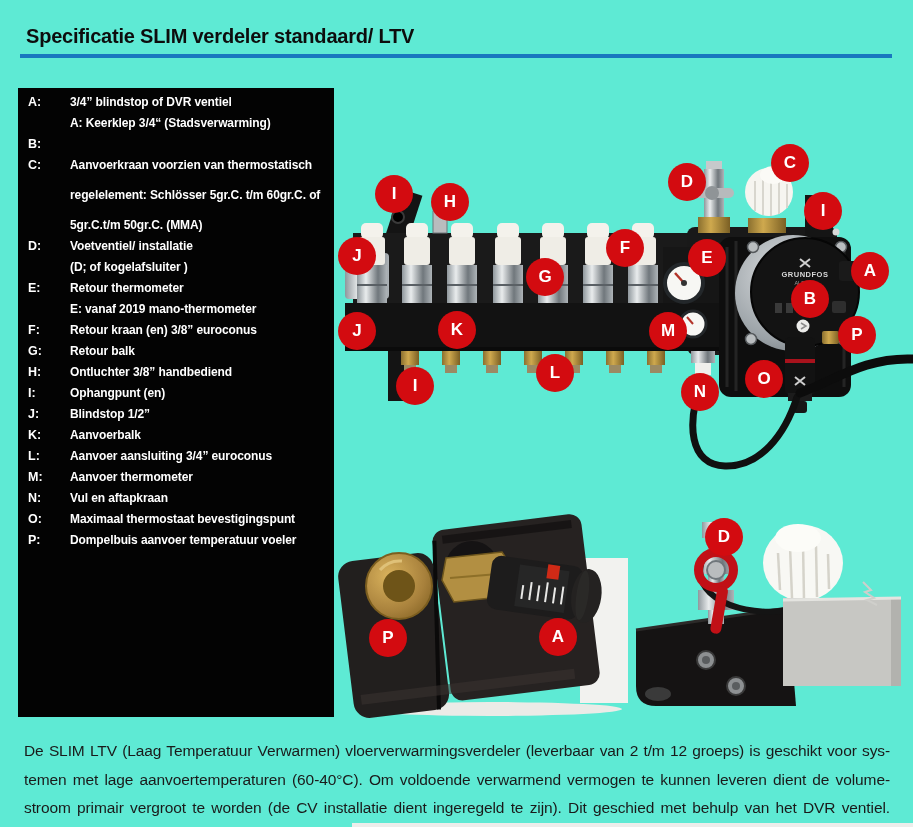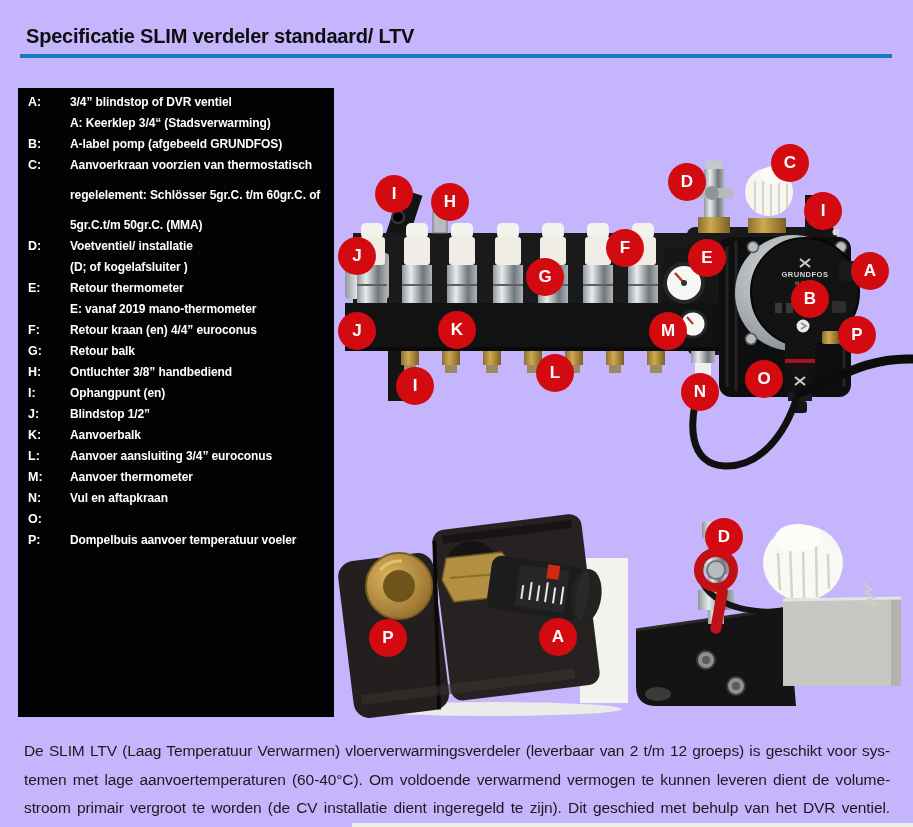--- a/index.html
+++ b/index.html
@@ -1,16 +1,16 @@
 <!DOCTYPE html>
 <html><head>
 <meta charset="utf-8">
 <style>
   html,body{margin:0;padding:0;background:#ffffff;}
-  .page{position:relative;width:913px;height:827px;background:#c4b5fd;overflow:hidden;
+  .page{position:relative;width:913px;height:827px;background:#5eead4;overflow:hidden;
         font-family:"Liberation Sans",sans-serif;}
 
   
   .title{position:absolute;left:26px;top:25px;font-size:20px;font-weight:bold;color:#0d0d0d;
          letter-spacing:-0.2px;white-space:nowrap;}
   .title-rule{position:absolute;left:20px;top:54px;width:872px;height:4px;background:#1878bf;}
 
   
   .legend{position:absolute;left:18px;top:88px;width:316px;height:629px;background:#030303;
           box-sizing:border-box;padding:4px 0 0 10px;}
@@ -50,21 +50,20 @@
     <div class="row">
         <span class="letter">A:</span>
         <span class="txt">3/4”  blindstop of DVR ventiel</span>
       </div>
     <div class="row">
         <span class="letter"></span>
         <span class="txt">A: Keerklep 3/4“ (Stadsverwarming)</span>
       </div>
     <div class="row">
         <span class="letter">B:</span>
-        <span class="txt">A-label pomp (afgebeeld GRUNDFOS)</span>
       </div>
     <div class="row">
         <span class="letter">C:</span>
         <span class="txt">Aanvoerkraan voorzien van thermostatisch</span>
       </div>
     <div class="row tight">
         <span class="letter"></span>
         <span class="txt">regelelement: Schlösser  5gr.C. t/m 60gr.C. of</span>
       </div>
     <div class="row tight">
@@ -82,21 +81,21 @@
     <div class="row">
         <span class="letter">E:</span>
         <span class="txt">Retour thermometer</span>
       </div>
     <div class="row">
         <span class="letter"></span>
         <span class="txt">E: vanaf 2019 mano-thermometer</span>
       </div>
     <div class="row">
         <span class="letter">F:</span>
-        <span class="txt">Retour kraan (en) 4/4” euroconus</span>
+        <span class="txt">Retour kraan (en) 3/8” euroconus</span>
       </div>
     <div class="row">
         <span class="letter">G:</span>
         <span class="txt">Retour balk</span>
       </div>
     <div class="row">
         <span class="letter">H:</span>
         <span class="txt">Ontluchter 3/8” handbediend</span>
       </div>
     <div class="row">
@@ -118,20 +117,21 @@
     <div class="row">
         <span class="letter">M:</span>
         <span class="txt">Aanvoer thermometer</span>
       </div>
     <div class="row">
         <span class="letter">N:</span>
         <span class="txt">Vul en aftapkraan</span>
       </div>
     <div class="row">
         <span class="letter">O:</span>
+        <span class="txt">Maximaal thermostaat bevestigingspunt</span>
       </div>
     <div class="row">
         <span class="letter">P:</span>
         <span class="txt">Dompelbuis aanvoer temperatuur voeler</span>
       </div>
   </div>
 
   <div class="photo photo-main">
     <svg width="568" height="365" viewBox="0 0 568 365">
       <defs>

